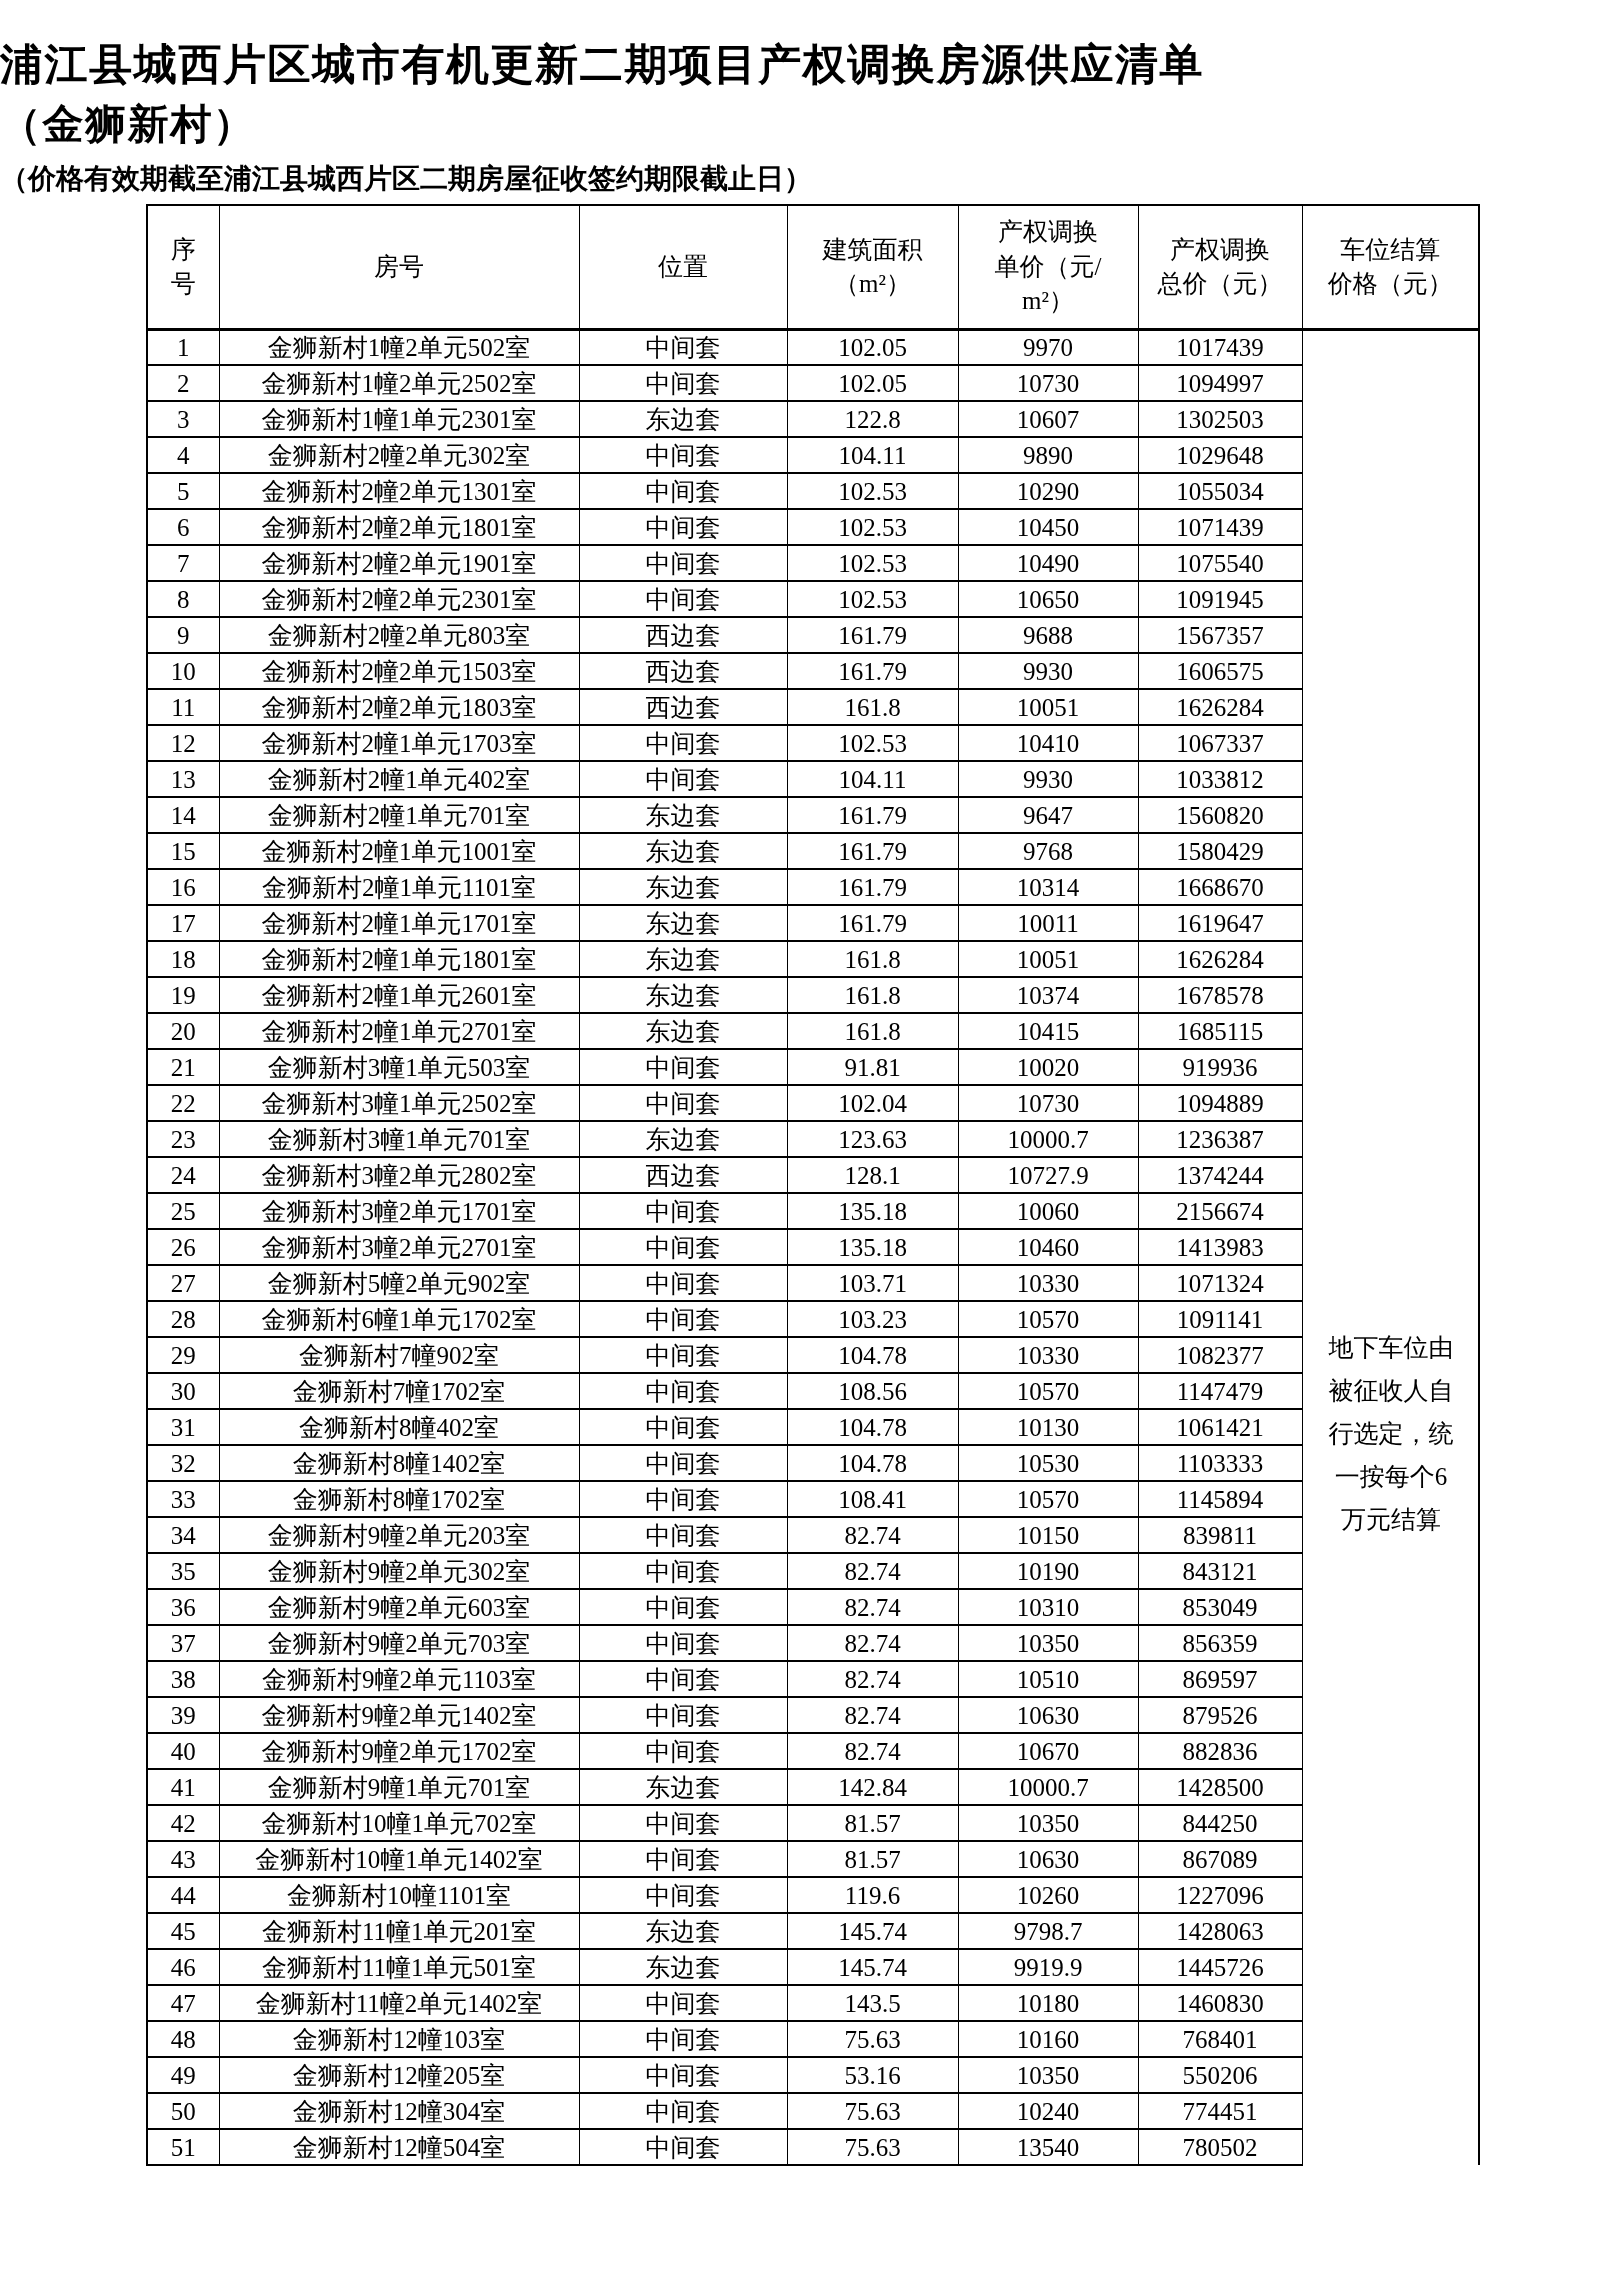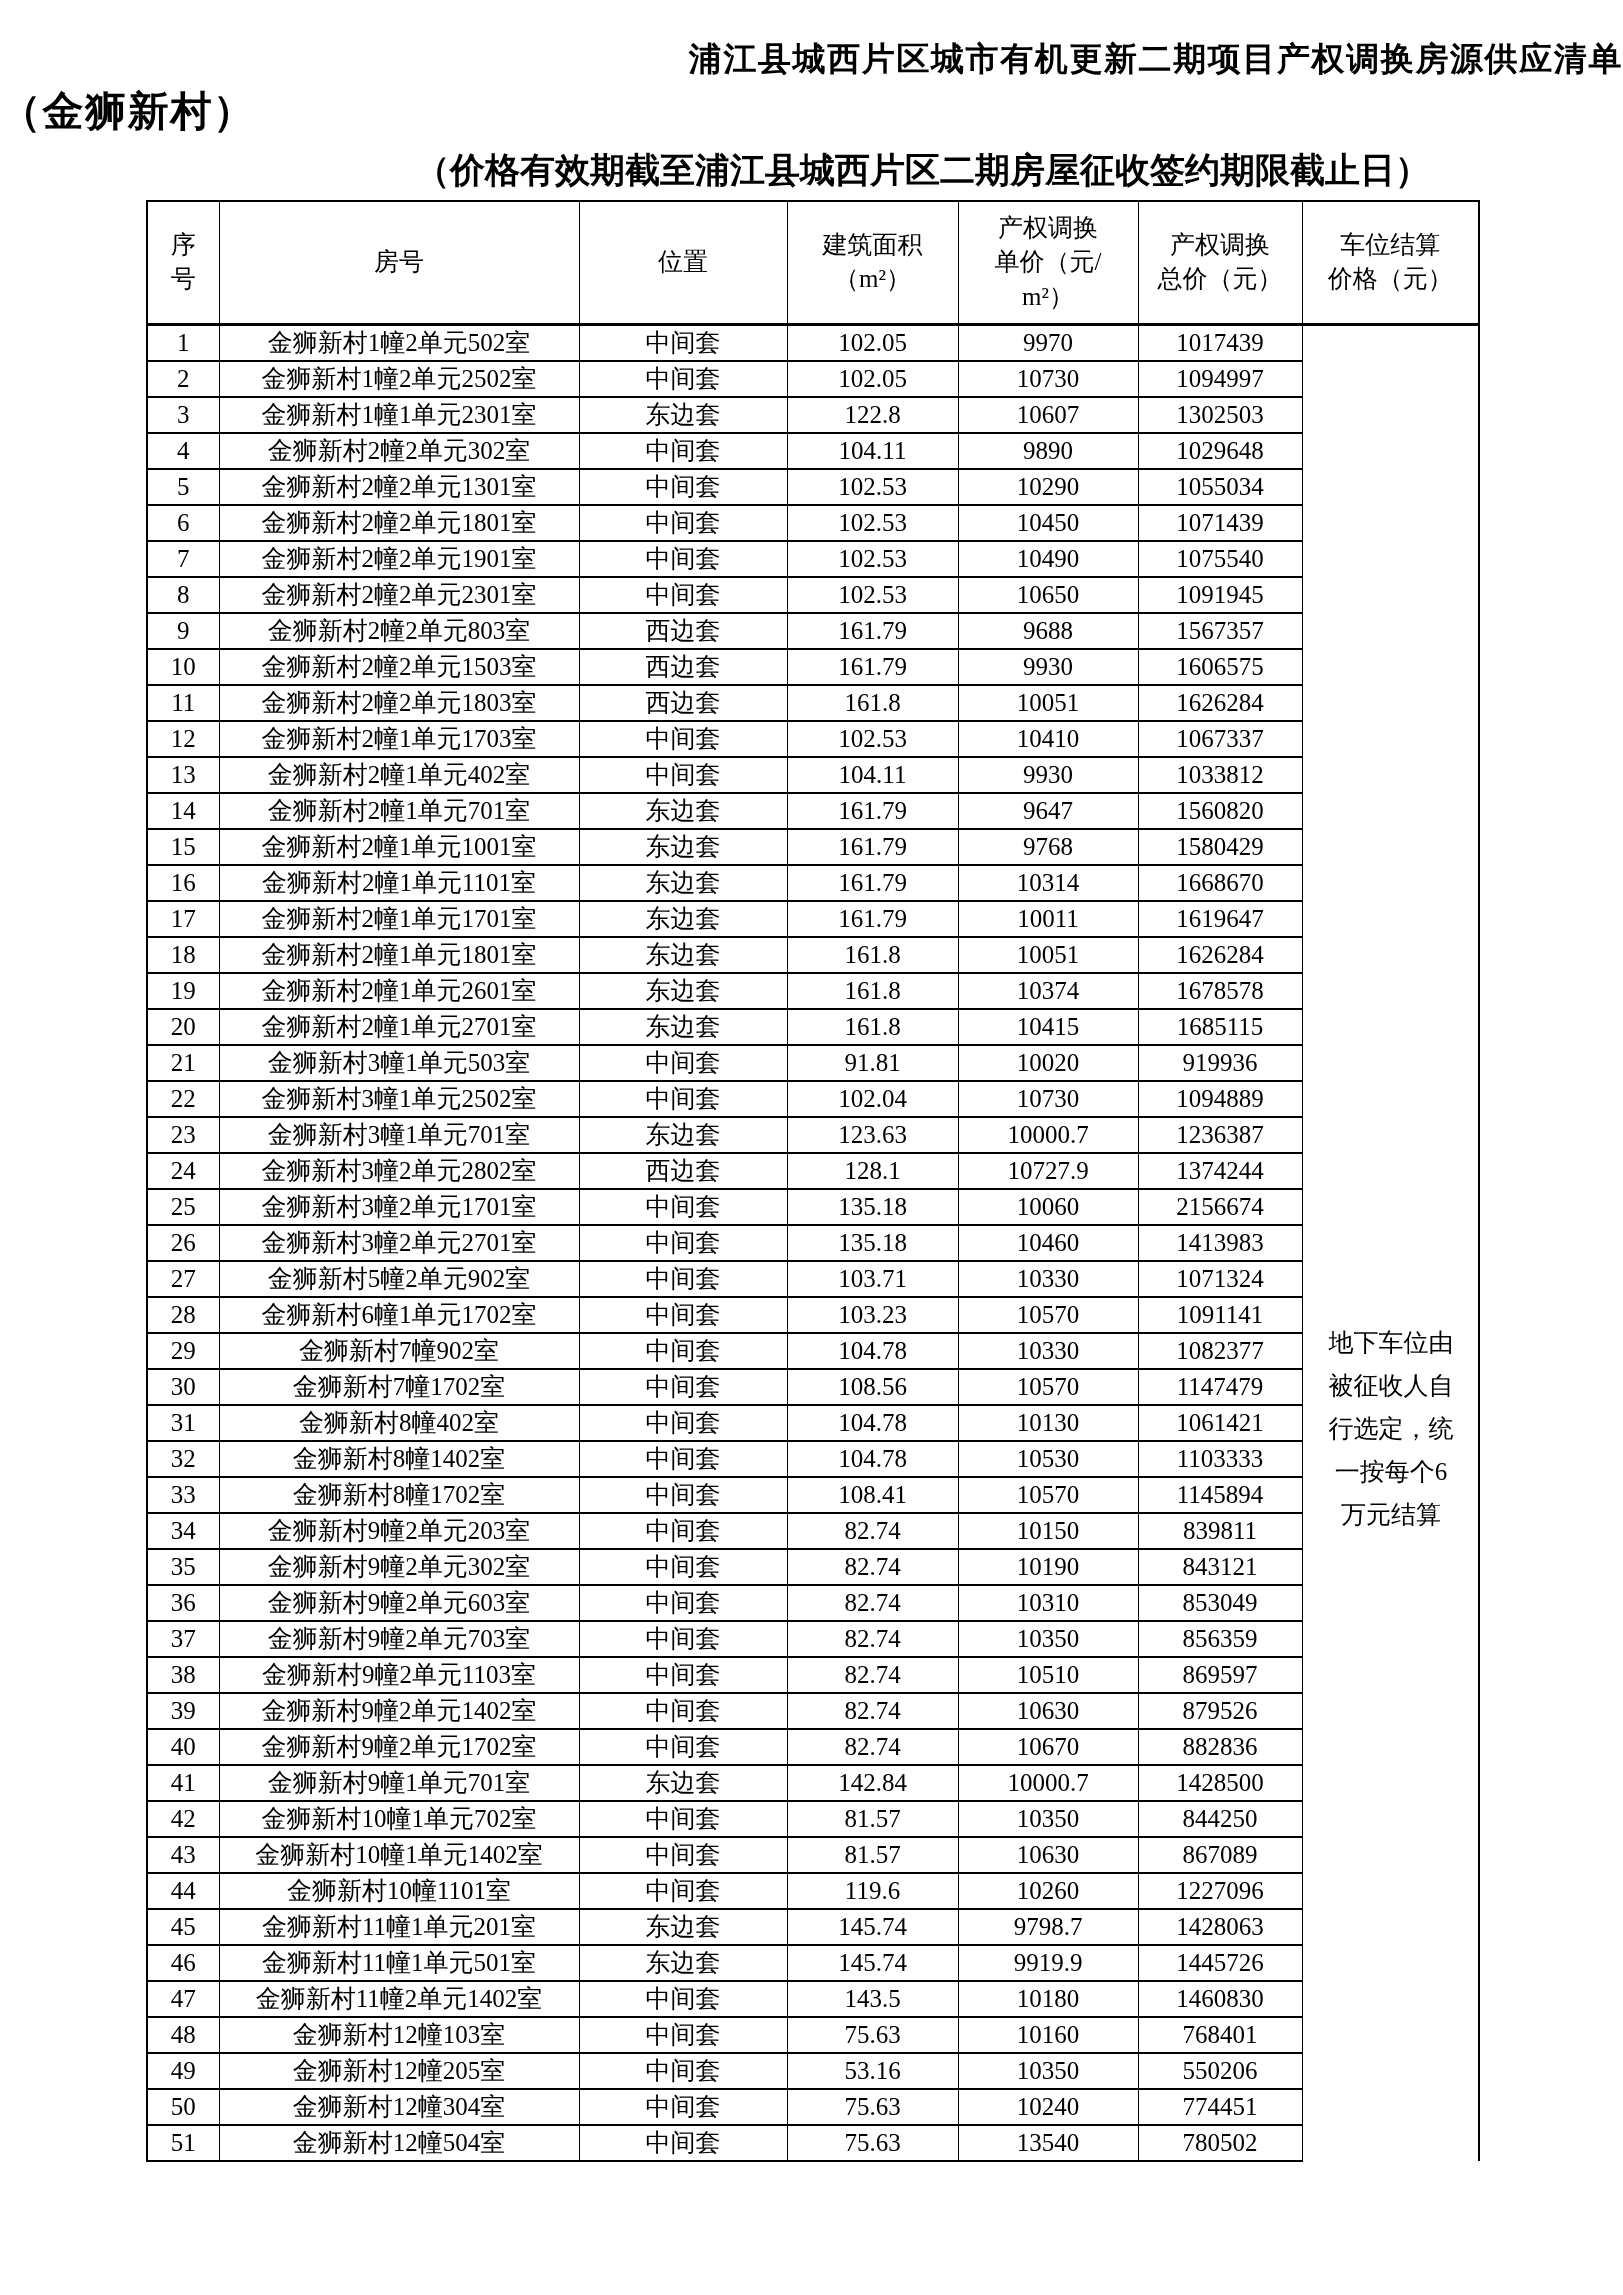--- a/index.html
+++ b/index.html
@@ -11,45 +11,44 @@
     position: relative;
     width: 1623px;
     height: 2295px;
     background: #ffffff;
     color: #000000;
     overflow: hidden;
     font-family: "Liberation Serif", "DejaVu Serif", serif;
   }
   .doc-title-line1 {
     padding-top: 38px;
-    text-align: right;
+    text-align: left;
     font-family: "Liberation Sans", "DejaVu Sans", sans-serif;
     font-weight: 900;
-    font-size: 33px;
+    font-size: 43px;
     line-height: 1.25;
     letter-spacing: 1.6px;
   }
   .doc-title-line2 {
     text-align: left;
     font-family: "Liberation Sans", "DejaVu Sans", sans-serif;
     font-weight: 900;
     font-size: 41px;
     line-height: 1.2;
     margin-top: 8.2px;
     letter-spacing: 1.6px;
   }
   .doc-note {
     width: 1477px;
     box-sizing: border-box;
     margin-top: 14.7px;
     padding-right: 47px;
-    text-align: right;
     font-family: Liberation Sans, sans-serif;
     font-weight: bold;
-    font-size: 35px;
+    font-size: 28px;
     line-height: 1.1;
   }
   table.housing-table {
     border-collapse: collapse;
     table-layout: fixed;
     margin: 9.8px 0 0 146px;
     width: 1332px;
     border-left: 2.5px solid #000;
     border-right: 2.5px solid #000;
     border-top: 2.5px solid #000;

